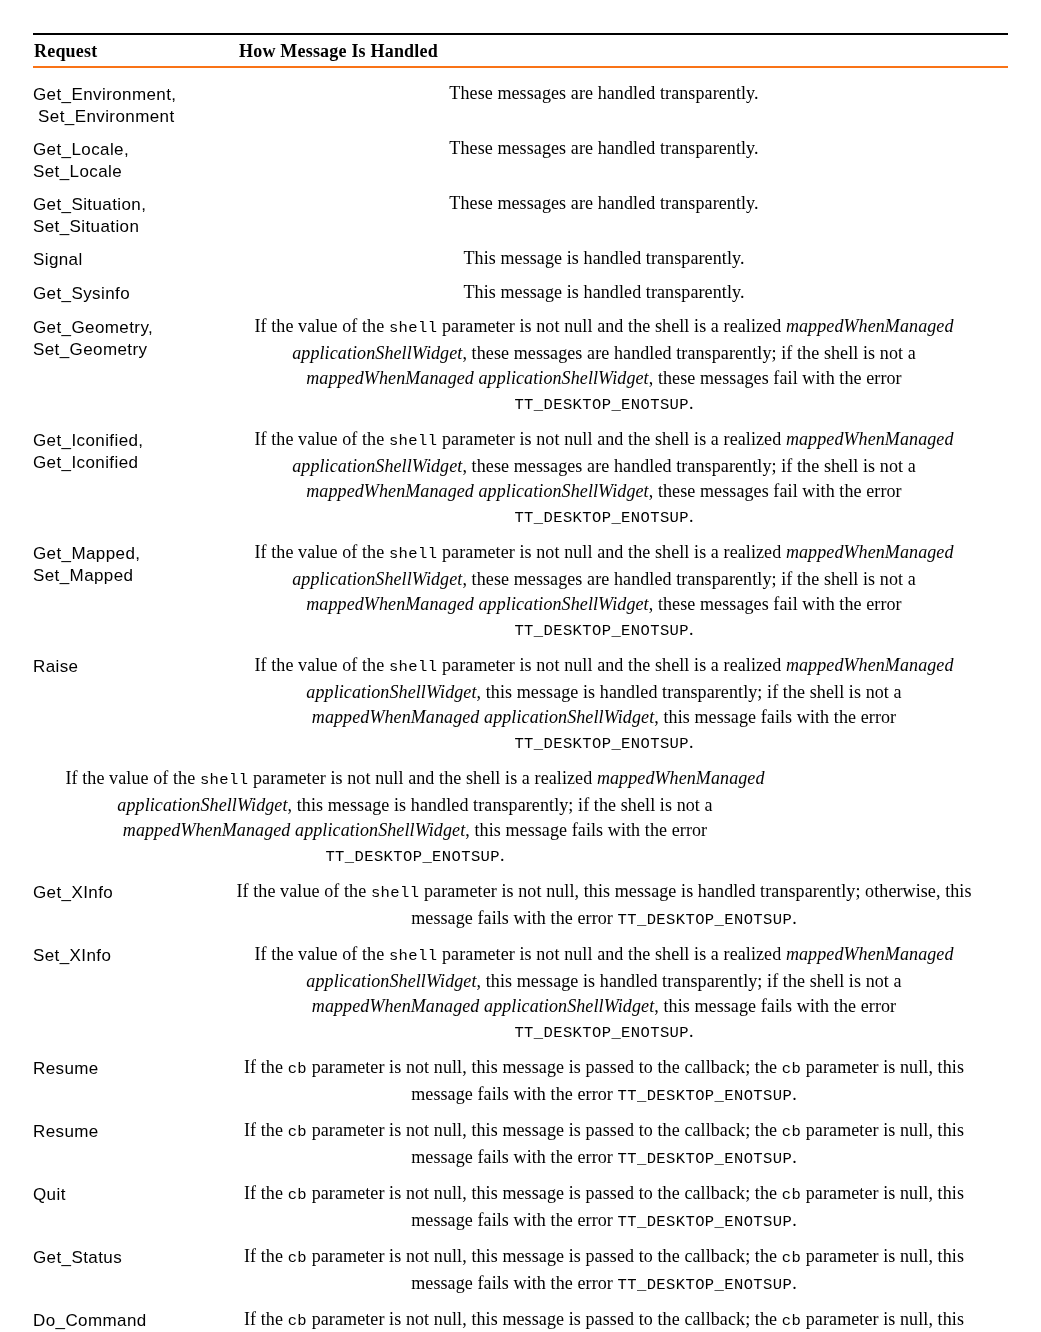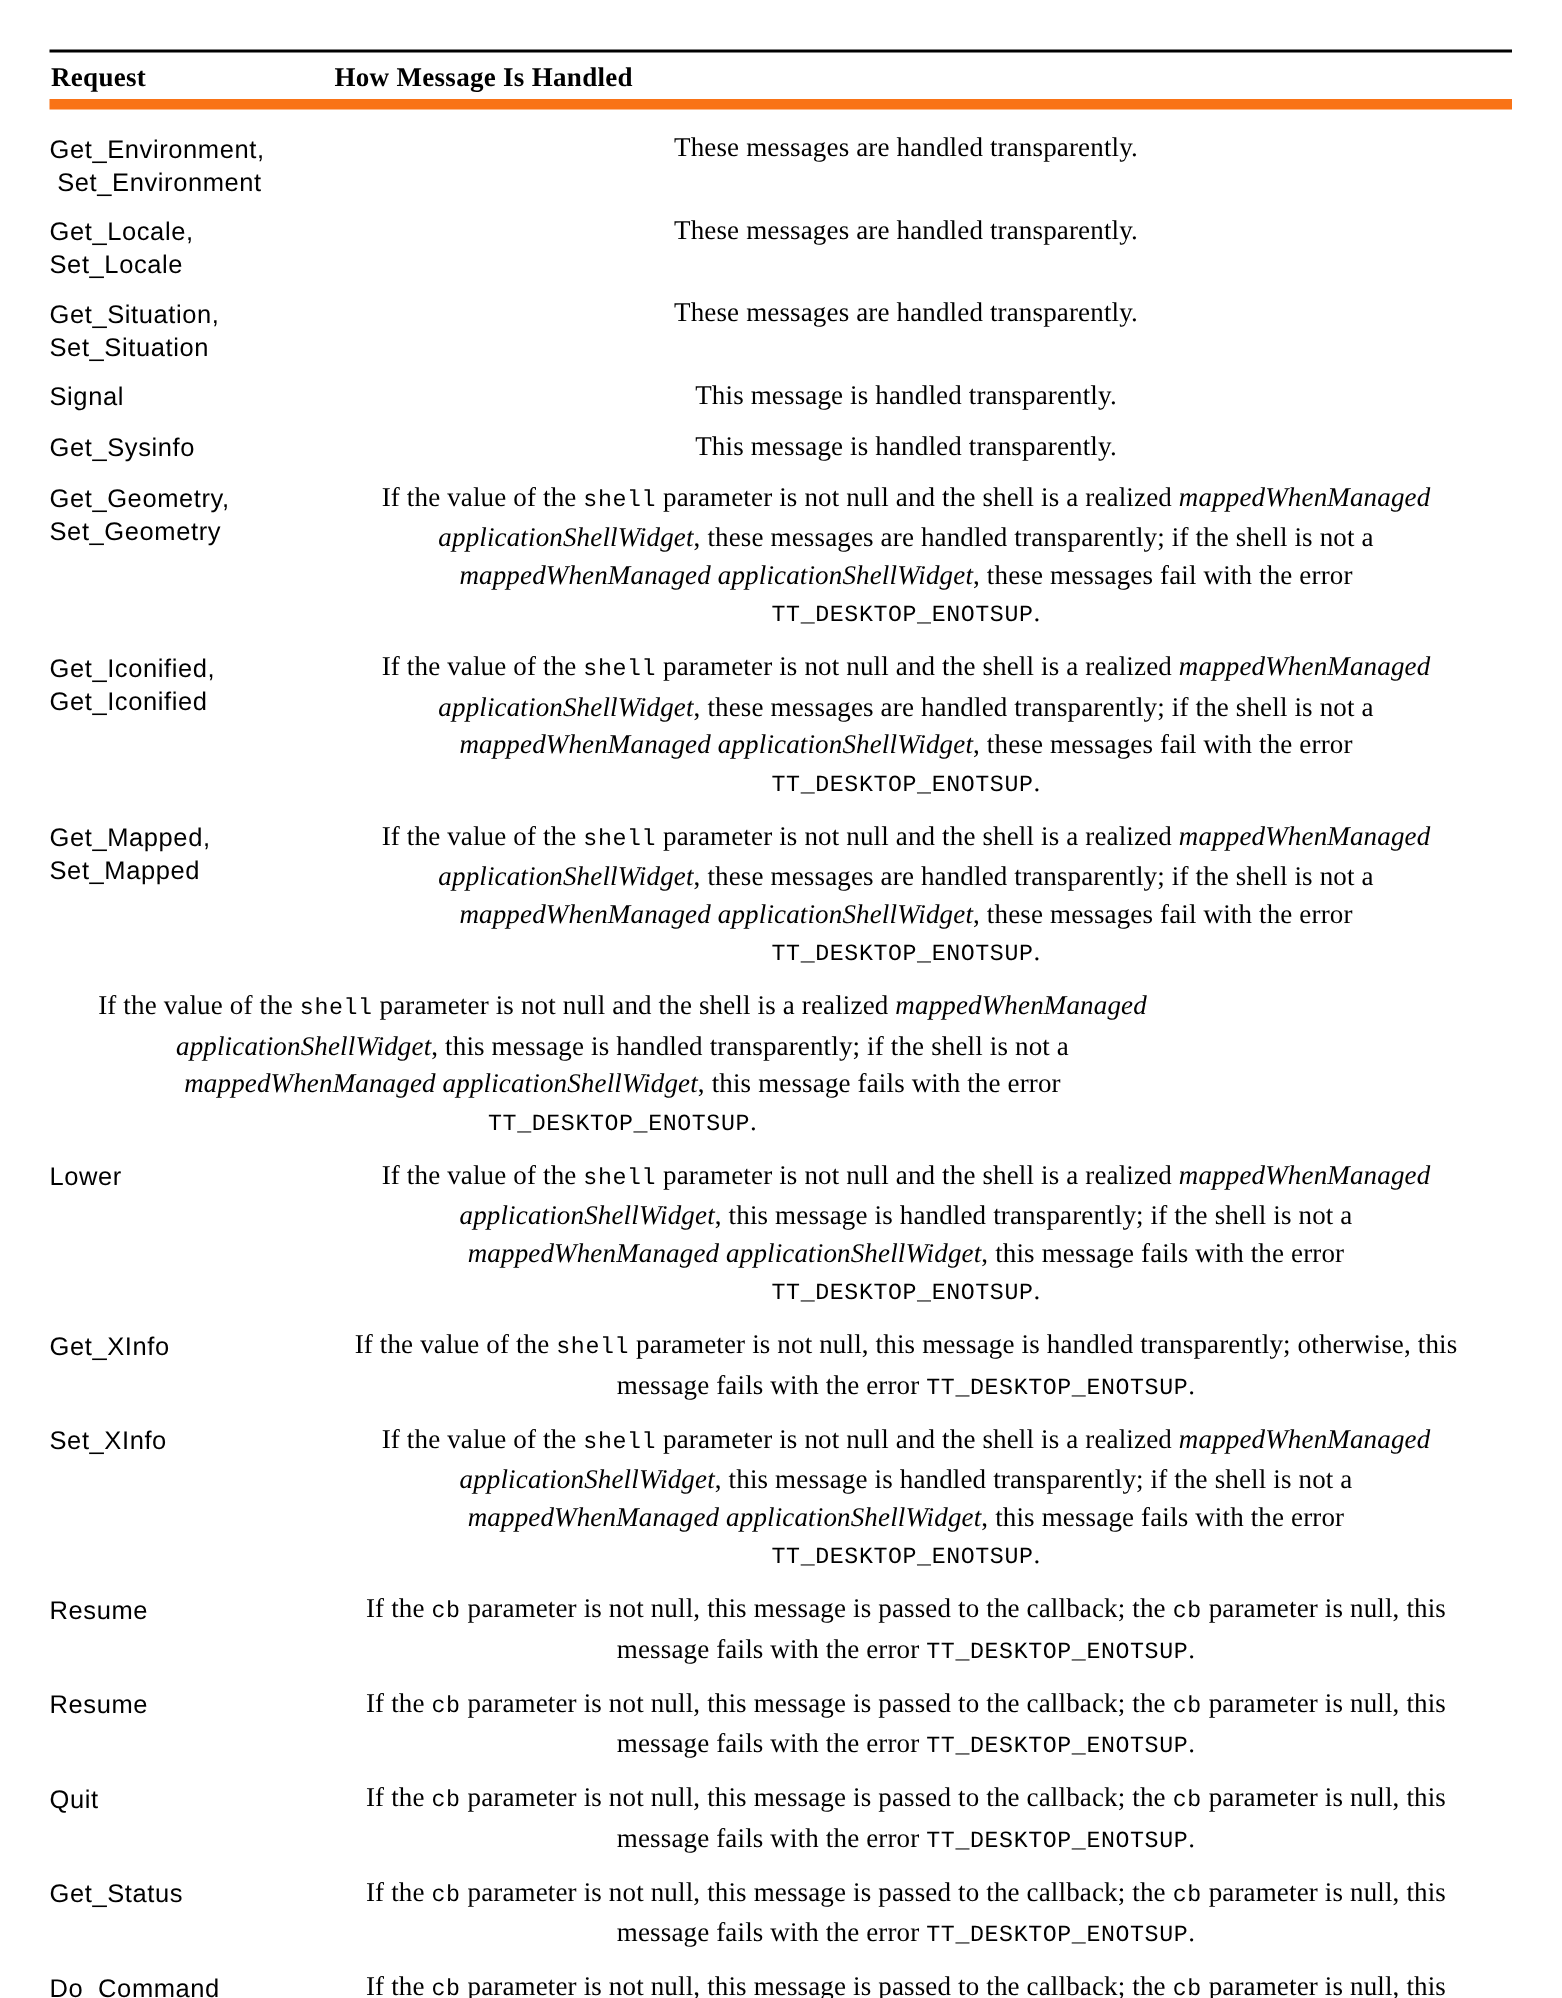--- a/index.html
+++ b/index.html
@@ -24,21 +24,22 @@
   .rule {
     border: none;
     border-top: 2px solid #000000;
     margin: 0;
     height: 0;
   }
   .header-row {
     display: grid;
     grid-template-columns: 189px 1fr;
     padding: 6px 0 5px 1px;
-    border-bottom: 7px solid #f97316;
+    border-bottom: 2px solid #f97316;
+    gap: 16px;
   }
   .header-cell {
     font-weight: bold;
     font-size: 18px;
     line-height: 20px;
     letter-spacing: 0.2px;
   }
   .rows {
     padding-top: 13px;
   }
@@ -108,24 +109,24 @@
       </div>
       <div class="row">
         <div class="req-cell"><div>Get_Iconified,</div><div>Get_Iconified</div></div>
         <div class="desc-cell"><span class="seg-plain">If the value of the </span><span class="seg-mono">shell</span><span class="seg-plain"> parameter is not null and the shell is a realized </span><span class="seg-italic">mappedWhenManaged applicationShellWidget</span><span class="seg-plain">, these messages are handled transparently; if the shell is not a </span><span class="seg-italic">mappedWhenManaged applicationShellWidget</span><span class="seg-plain">, these messages fail with the error </span><span class="seg-mono">TT_DESKTOP_ENOTSUP</span><span class="seg-plain">.</span></div>
       </div>
       <div class="row">
         <div class="req-cell"><div>Get_Mapped,</div><div>Set_Mapped</div></div>
         <div class="desc-cell"><span class="seg-plain">If the value of the </span><span class="seg-mono">shell</span><span class="seg-plain"> parameter is not null and the shell is a realized </span><span class="seg-italic">mappedWhenManaged applicationShellWidget</span><span class="seg-plain">, these messages are handled transparently; if the shell is not a </span><span class="seg-italic">mappedWhenManaged applicationShellWidget</span><span class="seg-plain">, these messages fail with the error </span><span class="seg-mono">TT_DESKTOP_ENOTSUP</span><span class="seg-plain">.</span></div>
       </div>
       <div class="row">
+        <div class="req-cell"><div>Raise</div></div>
         <div class="desc-cell"><span class="seg-plain">If the value of the </span><span class="seg-mono">shell</span><span class="seg-plain"> parameter is not null and the shell is a realized </span><span class="seg-italic">mappedWhenManaged applicationShellWidget</span><span class="seg-plain">, this message is handled transparently; if the shell is not a </span><span class="seg-italic">mappedWhenManaged applicationShellWidget</span><span class="seg-plain">, this message fails with the error </span><span class="seg-mono">TT_DESKTOP_ENOTSUP</span><span class="seg-plain">.</span></div>
       </div>
       <div class="row">
-        <div class="req-cell"><div>Lower</div></div>
         <div class="desc-cell"><span class="seg-plain">If the value of the </span><span class="seg-mono">shell</span><span class="seg-plain"> parameter is not null and the shell is a realized </span><span class="seg-italic">mappedWhenManaged applicationShellWidget</span><span class="seg-plain">, this message is handled transparently; if the shell is not a </span><span class="seg-italic">mappedWhenManaged applicationShellWidget</span><span class="seg-plain">, this message fails with the error </span><span class="seg-mono">TT_DESKTOP_ENOTSUP</span><span class="seg-plain">.</span></div>
       </div>
       <div class="row">
         <div class="req-cell"><div>Get_XInfo</div></div>
         <div class="desc-cell"><span class="seg-plain">If the value of the </span><span class="seg-mono">shell</span><span class="seg-plain"> parameter is not null, this message is handled transparently; otherwise, this message fails with the error </span><span class="seg-mono">TT_DESKTOP_ENOTSUP</span><span class="seg-plain">.</span></div>
       </div>
       <div class="row">
         <div class="req-cell"><div>Set_XInfo</div></div>
         <div class="desc-cell"><span class="seg-plain">If the value of the </span><span class="seg-mono">shell</span><span class="seg-plain"> parameter is not null and the shell is a realized </span><span class="seg-italic">mappedWhenManaged applicationShellWidget</span><span class="seg-plain">, this message is handled transparently; if the shell is not a </span><span class="seg-italic">mappedWhenManaged applicationShellWidget</span><span class="seg-plain">, this message fails with the error </span><span class="seg-mono">TT_DESKTOP_ENOTSUP</span><span class="seg-plain">.</span></div>
       </div>

